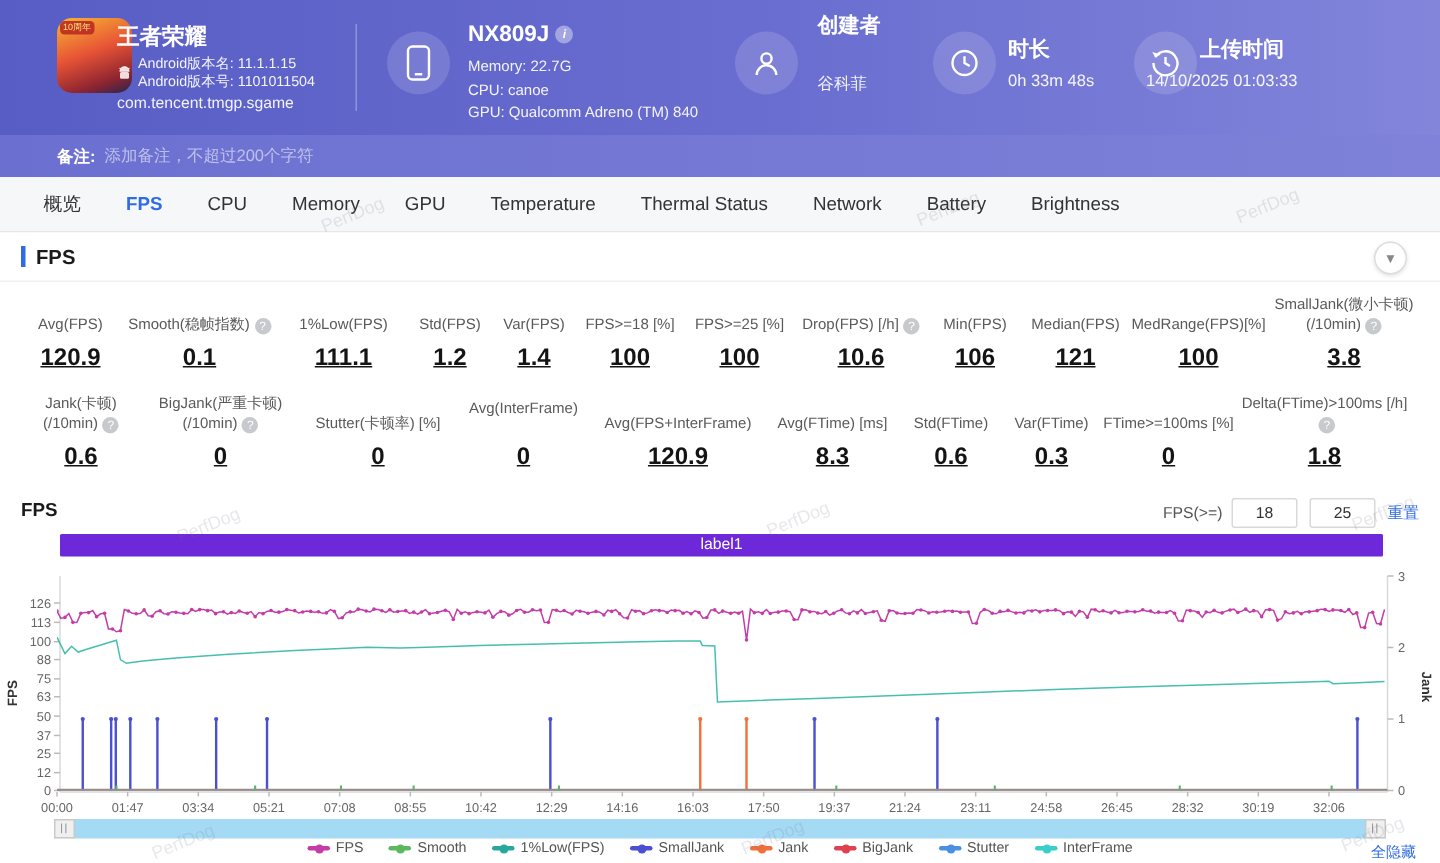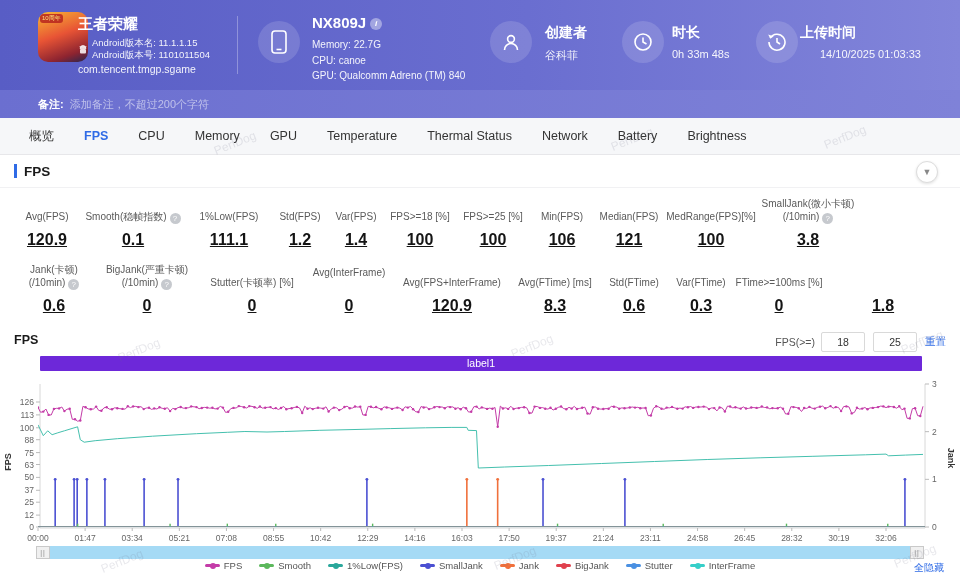--- a/index.html
+++ b/index.html
@@ -132,41 +132,41 @@
       <div>CPU: canoe</div>
       <div>GPU: Qualcomm Adreno (TM) 840</div>
     </div>
 
     <div class="circ" style="left:490px; top:21px;">
       <svg width="20" height="20" viewBox="0 0 20 20">
           <circle cx="10" cy="7" r="3.4" fill="none" stroke="#fff" stroke-width="1.6"></circle>
           <path d="M3.5 18 a6.5 6.5 0 0 1 13 0" fill="none" stroke="#fff" stroke-width="1.6"></path>
         </svg>
     </div>
-    <div class="blk-title" style="left:545px; top:24px;">创建者</div>
+    <div class="blk-title" style="left:545px; top:8px;">创建者</div>
     <div class="blk-sub" style="left:545px; top:48px;">谷科菲</div>
 
     <div class="circ" style="left:622px; top:21px;">
       <svg width="20" height="20" viewBox="0 0 20 20">
           <circle cx="10" cy="10" r="8" fill="none" stroke="#fff" stroke-width="1.6"></circle>
           <path d="M10 5.5 V10 l3.5 2" fill="none" stroke="#fff" stroke-width="1.6"></path>
         </svg>
     </div>
     <div class="blk-title" style="left:672px; top:24px;">时长</div>
     <div class="blk-sub" style="left:672px; top:48px;">0h 33m 48s</div>
 
     <div class="circ" style="left:756px; top:21px;">
       <svg width="20" height="20" viewBox="0 0 20 20">
           <path d="M3.2 6 A8 8 0 1 1 2 10" fill="none" stroke="#fff" stroke-width="1.6"></path>
           <path d="M1.2 2.6 L3.2 6.4 L6.8 4.4" fill="#fff"></path>
           <path d="M10 6 V10 l3 2" fill="none" stroke="#fff" stroke-width="1.6"></path>
         </svg>
     </div>
     <div class="blk-title" style="left:800px; top:24px;">上传时间</div>
-    <div class="blk-sub" style="left:820px; top:48px;">14/10/2025 01:03:33</div>
+    <div class="blk-sub" style="left:764px; top:48px;">14/10/2025 01:03:33</div>
   </div>
 
   <div class="note-bar">
     <span class="lbl">备注:</span>
     <input type="text" placeholder="添加备注，不超过200个字符" style="">
   </div>
 
   <nav class="tabs" id="tabs">
       <div class="tab">概览</div>
       <div class="tab active">FPS</div>
@@ -208,20 +208,24 @@
         <div class="mv">1.4</div>
       </div>
       <div class="metric" style="width: 72px;">
         <div class="ml">FPS&gt;=18 [%]</div>
         <div class="mv">100</div>
       </div>
       <div class="metric" style="width: 74px;">
         <div class="ml">FPS&gt;=25 [%]</div>
         <div class="mv">100</div>
       </div>
+      <div class="metric" style="width: 88px;">
+        <div class="ml">Drop(FPS) [/h]<span class="q-i">?</span></div>
+        <div class="mv">10.6</div>
+      </div>
       <div class="metric" style="width: 64px;">
         <div class="ml">Min(FPS)</div>
         <div class="mv">106</div>
       </div>
       <div class="metric" style="width: 70px;">
         <div class="ml">Median(FPS)</div>
         <div class="mv">121</div>
       </div>
       <div class="metric" style="width: 94px;">
         <div class="ml">MedRange(FPS)[%]</div>
@@ -266,20 +270,21 @@
       </div>
       <div class="metric" style="width: 66px;">
         <div class="ml">Var(FTime)</div>
         <div class="mv">0.3</div>
       </div>
       <div class="metric" style="width: 90px;">
         <div class="ml">FTime&gt;=100ms [%]</div>
         <div class="mv">0</div>
       </div>
       <div class="metric" style="width: 118px;">
+        <div class="ml">Delta(FTime)&gt;100ms [/h]<span class="q-i">?</span></div>
         <div class="mv">1.8</div>
       </div>
     </div>
 
   <div class="chart-head">
     <div class="t">FPS</div>
     <div class="fps-ctrl">
       <span class="cl">FPS(&gt;=)</span>
       <input type="text" value="18" style="">
       <input type="text" value="25" style="">

